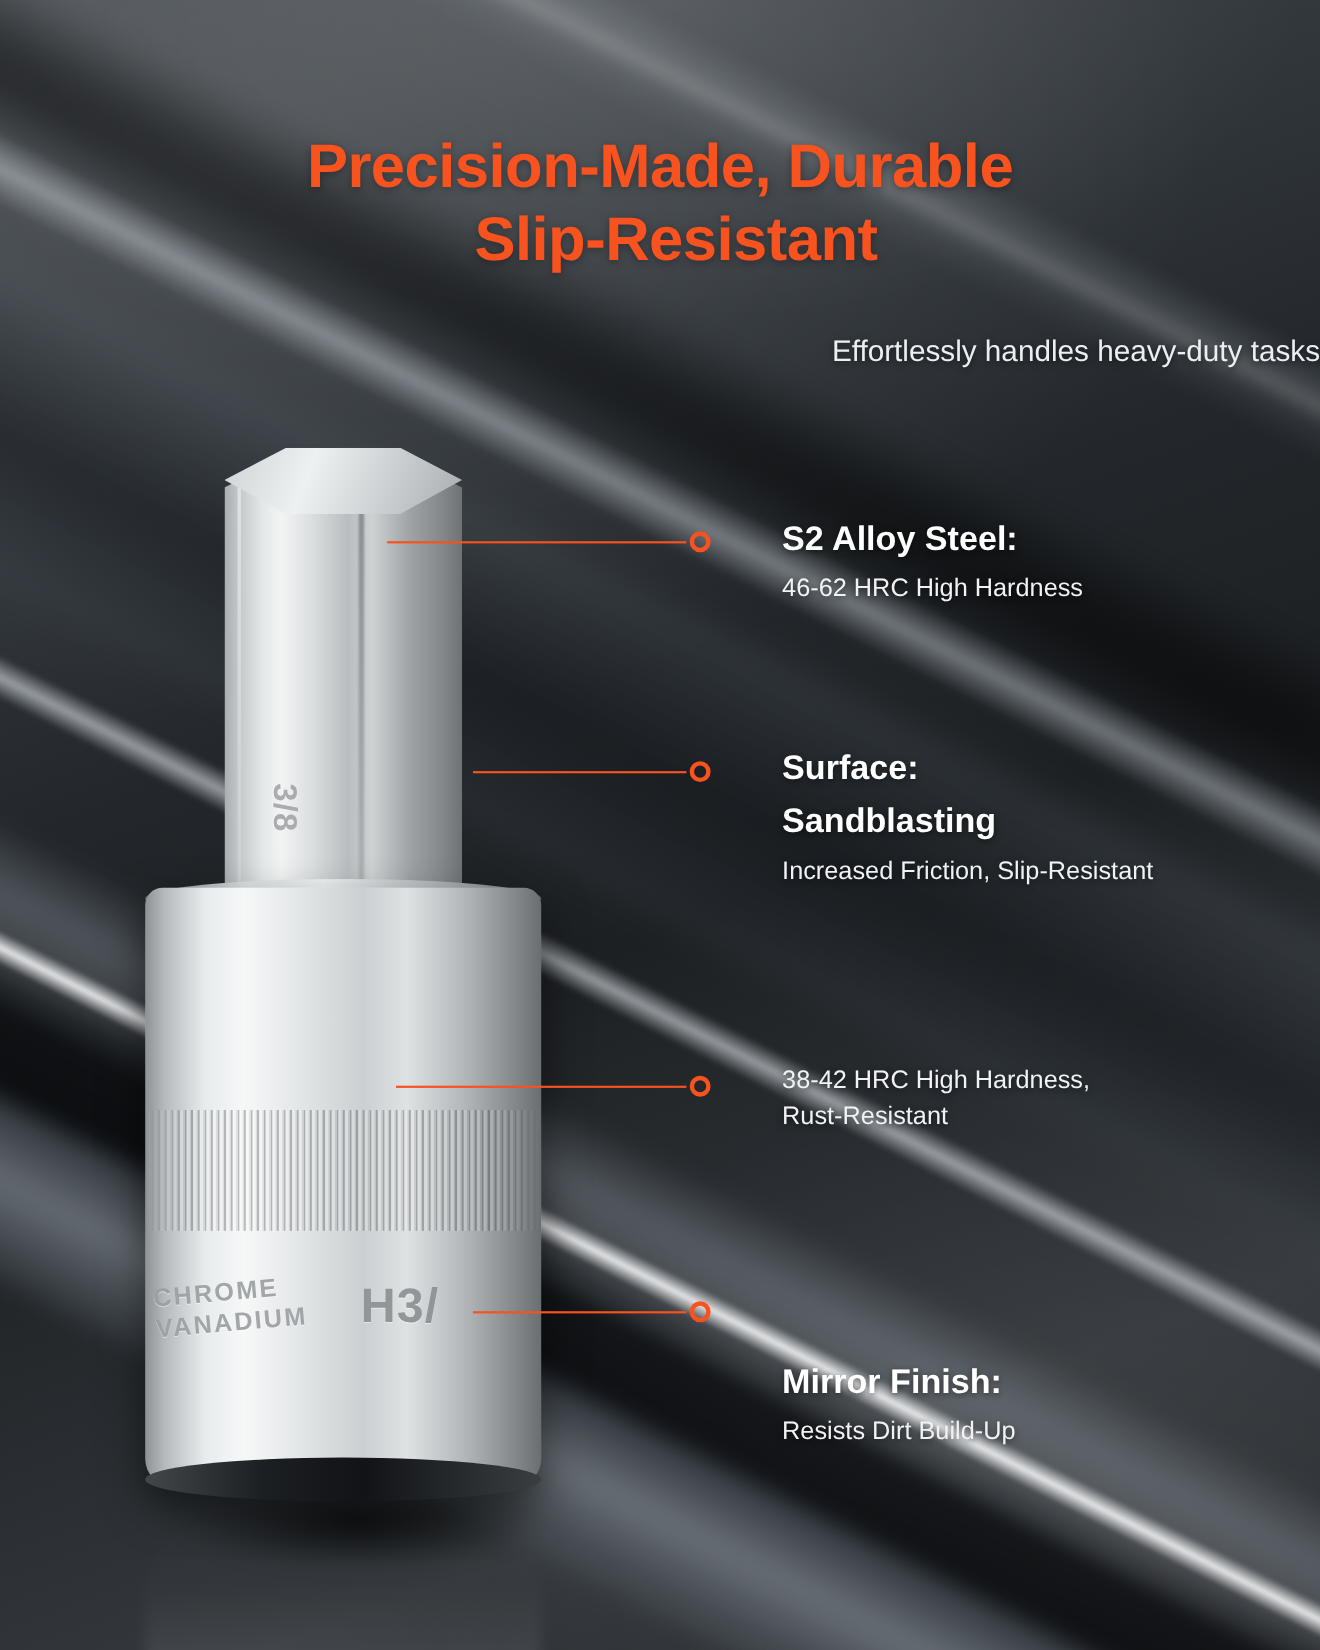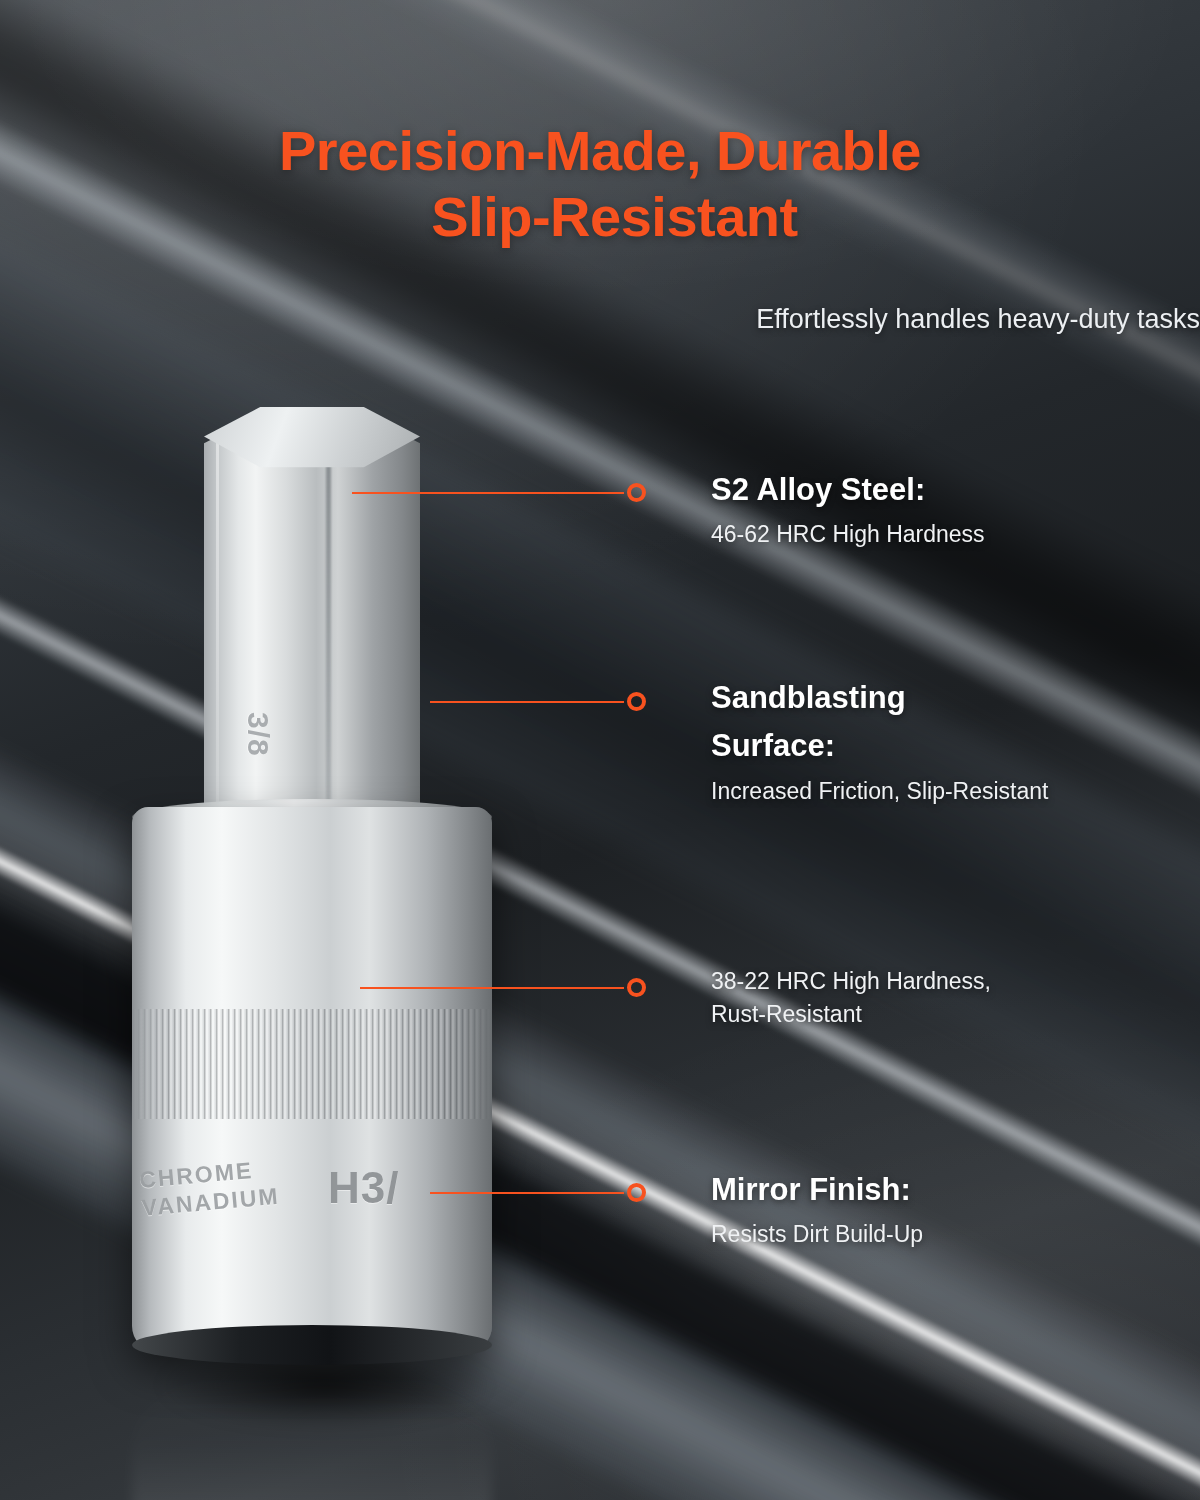--- a/index.html
+++ b/index.html
@@ -333,21 +333,21 @@
   }
   .lead {
     position: absolute;
     height: 2px;
     background: #f8521f;
   }
 
   .c1 { top: 470px; }
   .c2 { top: 678px; }
   .c3 { top: 965px; }
-  .c4 { top: 1170px; }
+  .c4 { top: 1236px; }
 
   .d1 { left: 627px; top: 483px; }
   .d2 { left: 627px; top: 692px; }
   .d3 { left: 627px; top: 978px; }
   .d4 { left: 627px; top: 1183px; }
 
   .l1 { left: 352px; top: 492px; width: 272px; }
   .l2l { left: 430px; top: 701px; width: 194px; }
   .l3 { left: 360px; top: 987px; width: 264px; }
   .l4 { left: 430px; top: 1192px; width: 194px; }
@@ -404,27 +404,27 @@
   <div class="dot d3"></div>
   <div class="lead l4"></div>
   <div class="dot d4"></div>
 
   <div class="callout c1">
     <p class="title">S2 Alloy Steel:</p>
     <p class="desc">46-62 HRC High Hardness</p>
   </div>
 
   <div class="callout c2">
+    <p class="title">Surface:</p>
     <p class="title">Sandblasting</p>
-    <p class="title">Surface:</p>
     <p class="desc">Increased Friction, Slip-Resistant</p>
   </div>
 
   <div class="callout c3">
-    <p class="desc">38-22 HRC High Hardness,</p>
+    <p class="desc">38-42 HRC High Hardness,</p>
     <p class="desc">Rust-Resistant</p>
   </div>
 
   <div class="callout c4">
     <p class="title">Mirror Finish:</p>
     <p class="desc">Resists Dirt Build-Up</p>
   </div>
 
 </div>
 

